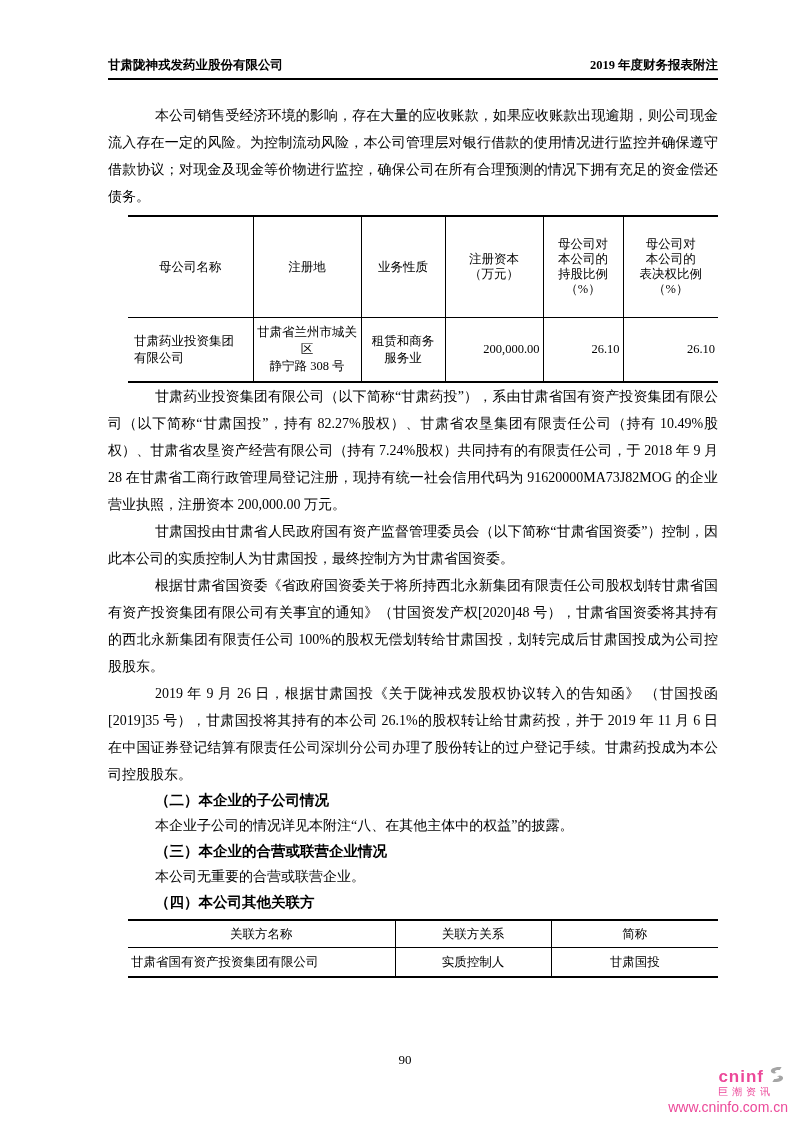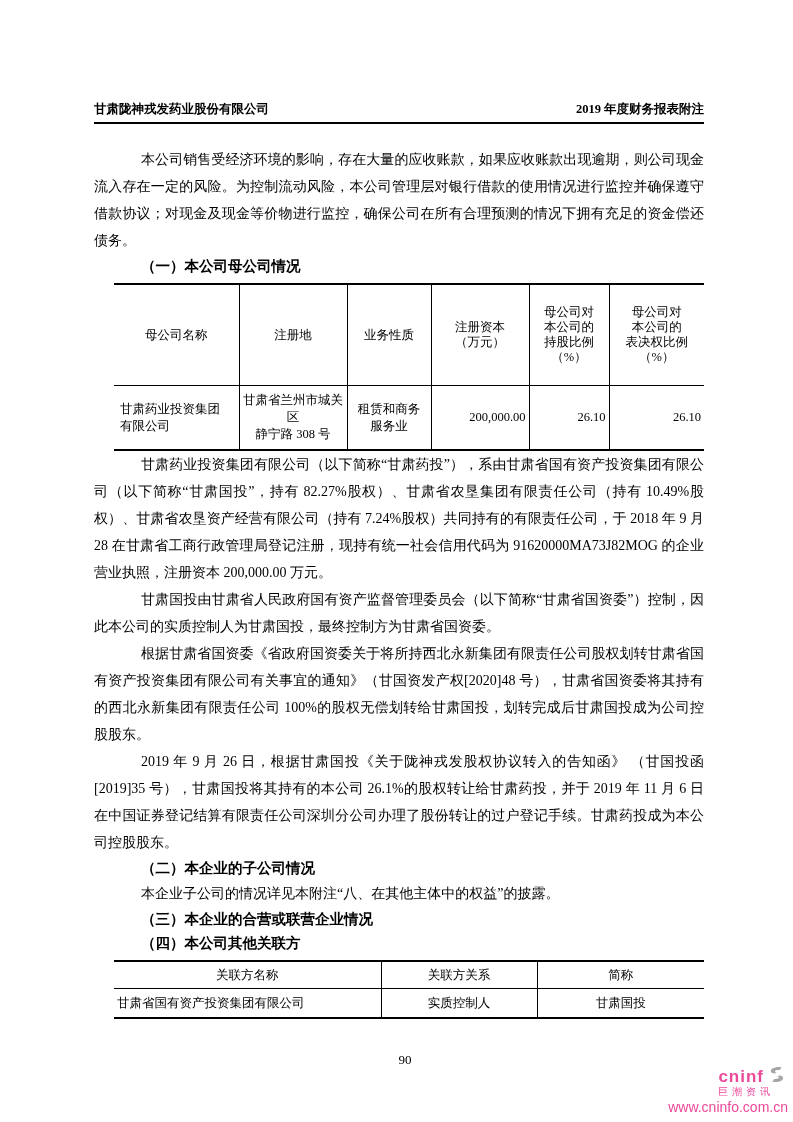--- a/index.html
+++ b/index.html
@@ -7,23 +7,22 @@
     position:relative;
     width:793px; height:1122px;
     margin:0 auto;
     background:#ffffff;
     color:#000;
     font-family:"Liberation Serif","DejaVu Serif",serif;
     overflow:hidden;
   }
   .content {
     position:absolute;
-    left:94px; top:55px;
+    left:108px; top:55px;
     width:610px;
-    margin-top:44px;
   }
   .doc-header {
     display:flex;
     justify-content:space-between;
     align-items:flex-end;
     font-size:12.5px;
     font-weight:bold;
     line-height:20px;
     padding-bottom:3px;
     border-bottom:2px solid #000;
@@ -120,21 +119,20 @@
 <div class="page">
   <div class="content">
 
     <div class="doc-header">
       <span>甘肃陇神戎发药业股份有限公司</span>
       <span>2019 年度财务报表附注</span>
     </div>
 
     <p class="body first">本公司销售受经济环境的影响，存在大量的应收账款，如果应收账款出现逾期，则公司现金流入存在一定的风险。为控制流动风险，本公司管理层对银行借款的使用情况进行监控并确保遵守借款协议；对现金及现金等价物进行监控，确保公司在所有合理预测的情况下拥有充足的资金偿还债务。</p>
 
-    <h3 class="sec sec-sub1">（一）本公司母公司情况</h3>
 
     <table class="t1">
       <colgroup>
         <col style="width:125px">
           <col style="width:108px">
           <col style="width:84px">
         <col style="width:98px">
           <col style="width:80px">
           <col style="width:95px">
       </colgroup>
@@ -172,20 +170,21 @@
 
     <p class="body after-table">甘肃药业投资集团有限公司（以下简称“甘肃药投”），系由甘肃省国有资产投资集团有限公司（以下简称“甘肃国投”，持有 82.27%股权）、甘肃省农垦集团有限责任公司（持有 10.49%股权）、甘肃省农垦资产经营有限公司（持有 7.24%股权）共同持有的有限责任公司，于 2018 年 9 月 28 在甘肃省工商行政管理局登记注册，现持有统一社会信用代码为 91620000MA73J82MOG 的企业营业执照，注册资本 200,000.00 万元。</p>
     <p class="body">甘肃国投由甘肃省人民政府国有资产监督管理委员会（以下简称“甘肃省国资委”）控制，因此本公司的实质控制人为甘肃国投，最终控制方为甘肃省国资委。</p>
     <p class="body">根据甘肃省国资委《省政府国资委关于将所持西北永新集团有限责任公司股权划转甘肃省国有资产投资集团有限公司有关事宜的通知》（甘国资发产权[2020]48 号），甘肃省国资委将其持有的西北永新集团有限责任公司 100%的股权无偿划转给甘肃国投，划转完成后甘肃国投成为公司控股股东。</p>
     <p class="body">2019 年 9 月 26 日，根据甘肃国投《关于陇神戎发股权协议转入的告知函》 （甘国投函[2019]35 号），甘肃国投将其持有的本公司 26.1%的股权转让给甘肃药投，并于 2019 年 11 月 6 日在中国证券登记结算有限责任公司深圳分公司办理了股份转让的过户登记手续。甘肃药投成为本公司控股股东。</p>
 
     <h3 class="sec sec-sub">（二）本企业的子公司情况</h3>
     <p class="body">本企业子公司的情况详见本附注“八、在其他主体中的权益”的披露。</p>
 
     <h3 class="sec sec-sub">（三）本企业的合营或联营企业情况</h3>
+    <p class="body">本公司无重要的合营或联营企业。</p>
 
     <h3 class="sec sec-sub">（四）本公司其他关联方</h3>
 
     <table class="t2">
       <colgroup>
         <col style="width:267px">
           <col style="width:156px">
           <col style="width:167px">
       </colgroup>
       <thead>

